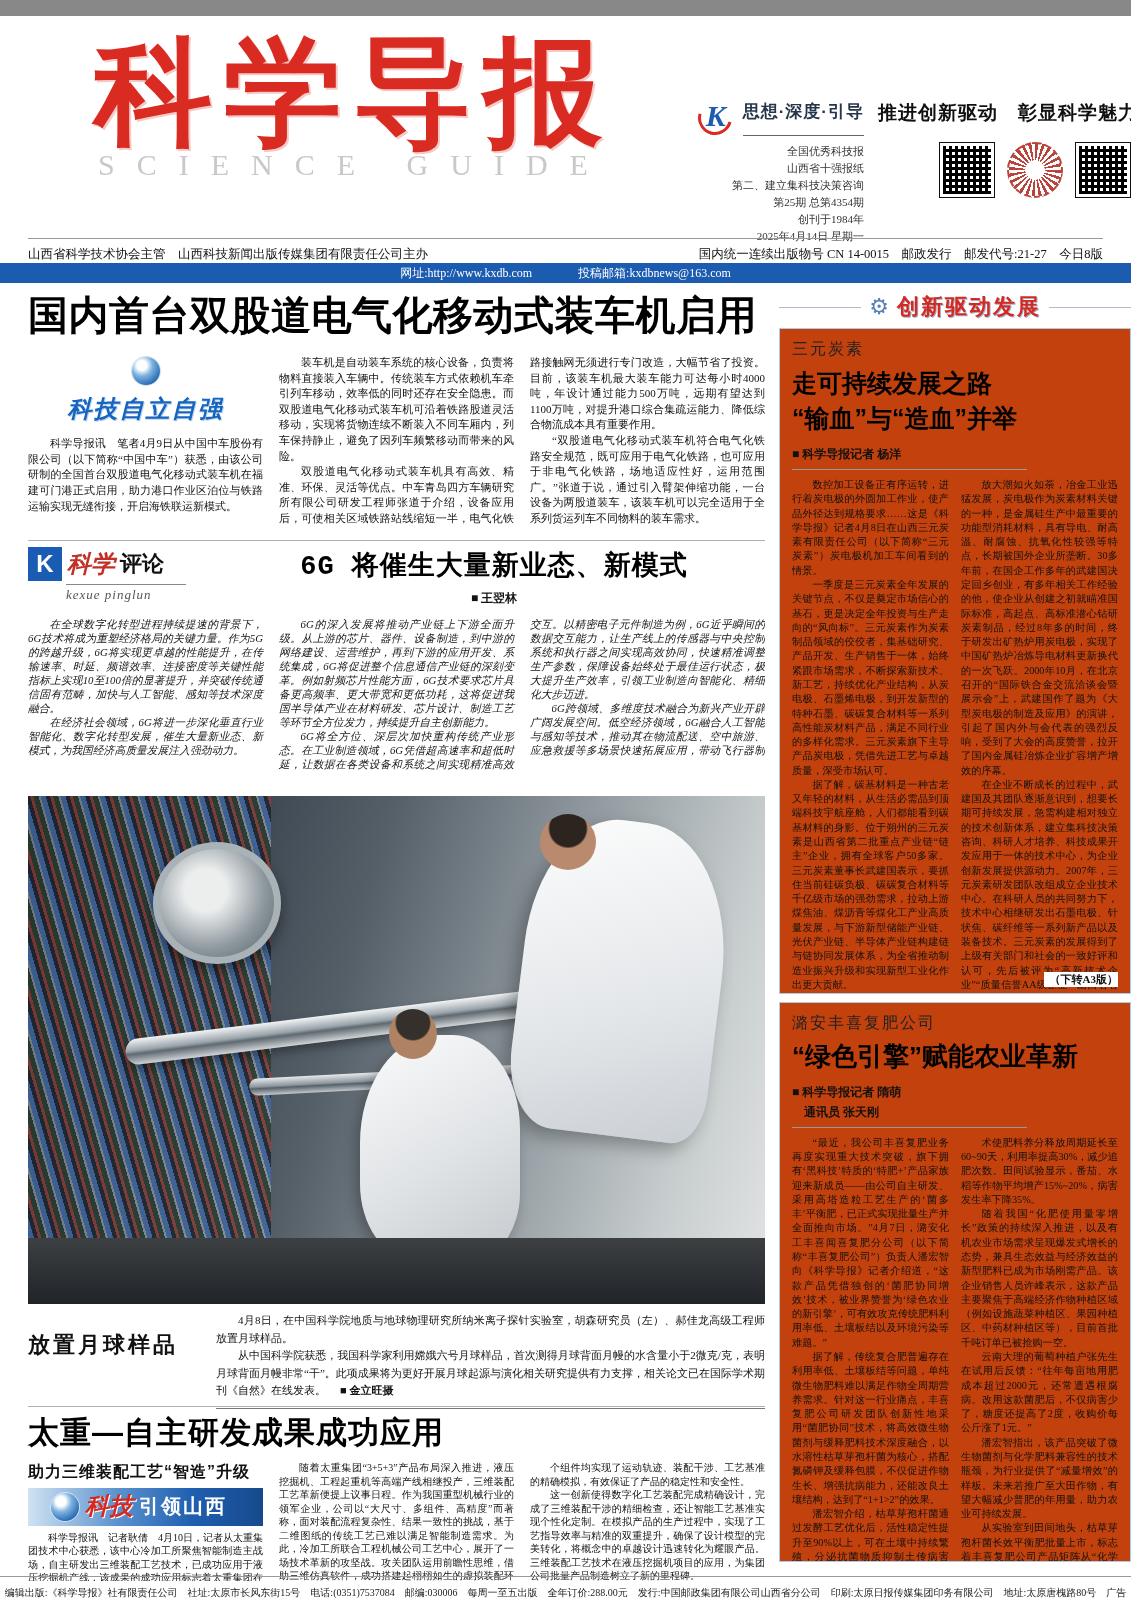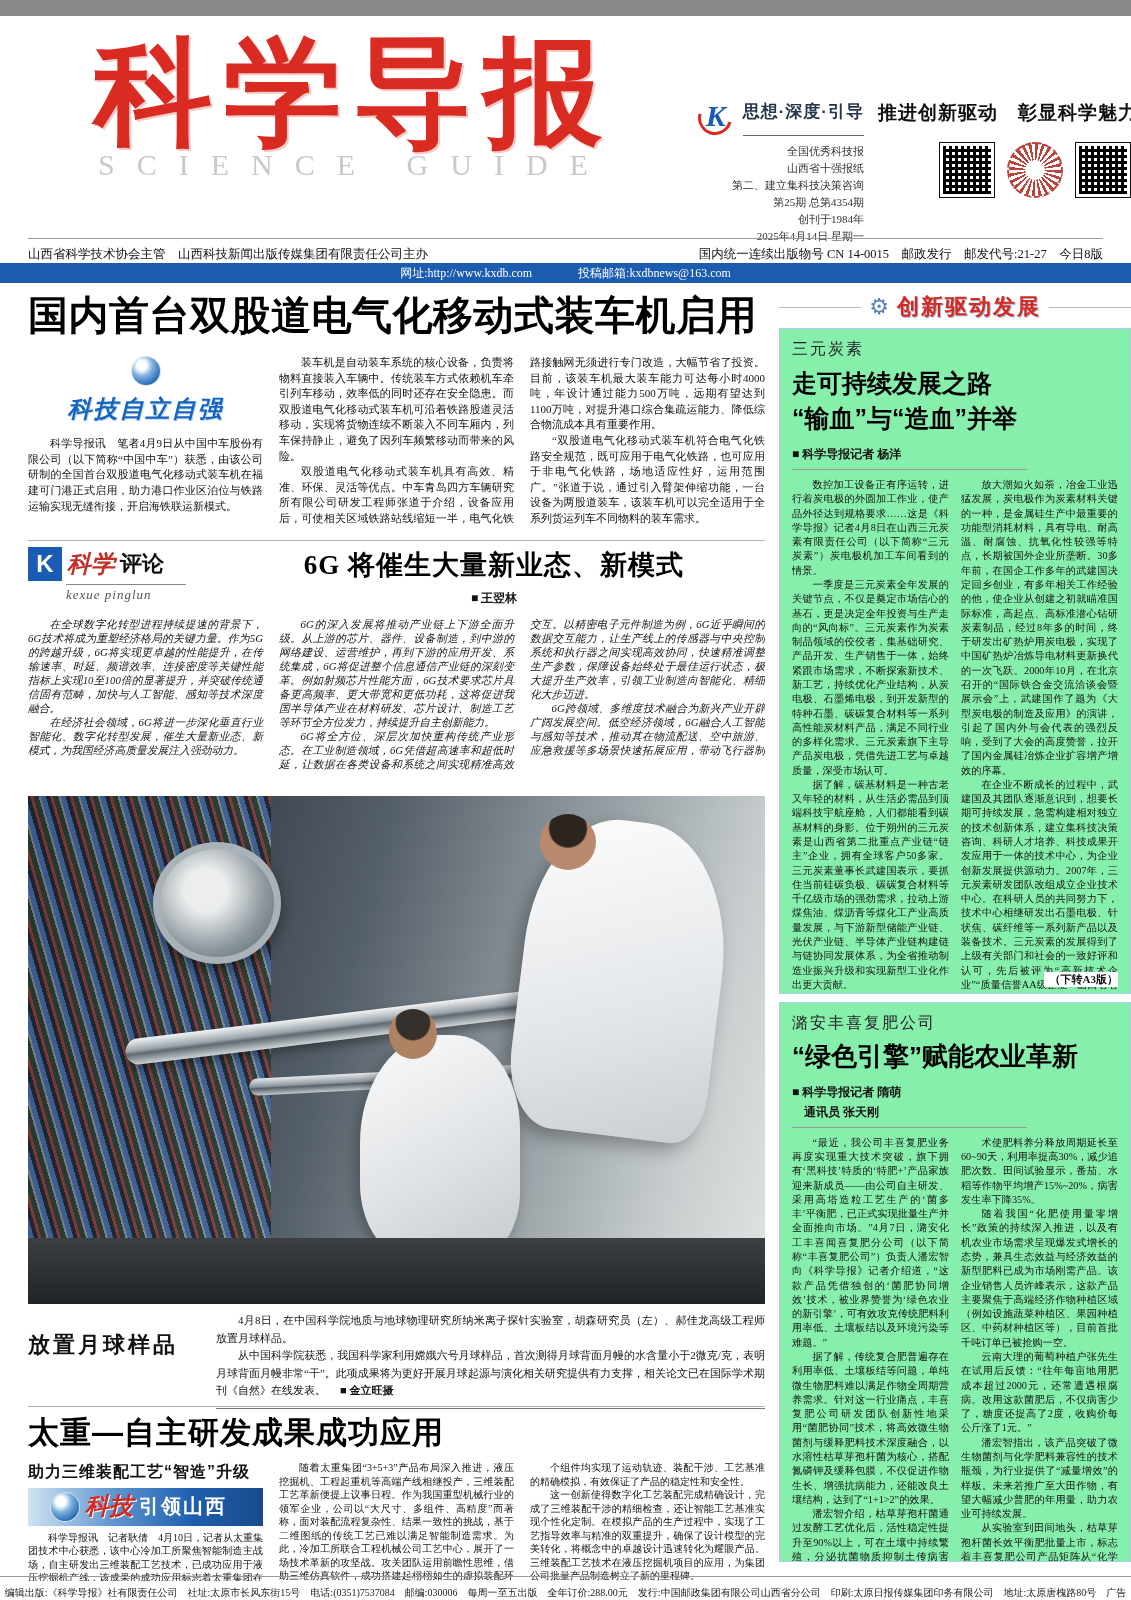--- a/index.html
+++ b/index.html
@@ -54,21 +54,21 @@
   
   .commentary{position:absolute;left:28px;top:531px;width:737px;}
   .comm-header{display:flex;align-items:flex-start;}
   .comm-logo{width:195px;flex:0 0 195px;}
   .comm-logo-row{display:flex;align-items:center;gap:5px;}
   .kp-box{width:34px;height:34px;background:#1a5cb4;color:#fff;font-family:"Liberation Sans",sans-serif;font-weight:bold;font-size:24px;display:flex;align-items:center;justify-content:center;}
   .kp-script{color:#c23028;font-size:24px;font-style:italic;font-weight:bold;font-family:"Liberation Serif",serif;}
   .kp-text{font-size:22px;font-weight:bold;font-family:"Liberation Sans",sans-serif;}
   .kp-pinyin{margin:3px 0 0 38px;font-style:italic;font-size:13px;color:#555;border-top:1px solid #888;padding-top:2px;width:120px;letter-spacing:1px;}
   .comm-center{flex:1;text-align:center;}
-  .comm-title{font-family:Liberation Serif, serif;font-weight:bold;font-size:27px;letter-spacing:1px;color:#000;}
+  .comm-title{font-family:Liberation Mono, monospace;font-weight:bold;font-size:27px;letter-spacing:1px;color:#000;}
   .comm-byline{margin-top:7px;font-size:12px;font-weight:bold;}
   .comm-cols{margin-top:10px;column-count:3;column-gap:16px;height:166px;overflow:hidden;font-size:10.8px;line-height:1.3;font-style:italic;color:#141414;}
 
   
   .photo{position:absolute;left:28px;top:780px;width:737px;height:508px;overflow:hidden;
      background:linear-gradient(105deg,#20262e 0%,#353e48 20%,#555f68 42%,#8e979d 64%,#c6cccd 85%,#e2e4e4 100%);}
   .cables{position:absolute;left:0;top:0;width:33%;height:100%;opacity:.85;
      background:repeating-linear-gradient(74deg,rgba(64,106,168,.9) 0 5px,rgba(26,34,46,.95) 5px 9px,rgba(156,58,48,.8) 9px 12px,rgba(38,58,44,.9) 12px 17px,rgba(196,202,208,.55) 17px 19px);}
   .flange{position:absolute;left:17%;top:9%;width:128px;height:122px;border-radius:50%;border:7px solid #a9b2b7;
      background:radial-gradient(circle at 40% 38%,#eceeee 0 22%,#8d979e 62%,#566067 100%);box-shadow:0 6px 14px rgba(0,0,0,.4);}
@@ -101,21 +101,21 @@
      background:linear-gradient(90deg,#cfe2f2,#5b93cf 38%,#1f5fb0 70%,#174a8c);}
   .banner-red{font-size:24px;font-weight:bold;font-style:italic;color:var(--section_red);font-family:"Liberation Serif",serif;text-shadow:1px 1px 0 #fff;}
   .banner-white{font-size:20px;font-weight:bold;color:#fff;letter-spacing:2px;font-family:"Liberation Sans",sans-serif;}
 
   
   .right-col{position:absolute;left:779px;top:276px;width:352px;}
   .section-badge{display:flex;align-items:center;gap:8px;height:30px;margin-bottom:6px;}
   .section-badge::before,.section-badge::after{content:"";flex:1;height:1px;background:#b9b9cb;}
   .gear-icon{font-size:22px;color:#5580b8;line-height:1;}
   .section-badge-text{font-family:"Liberation Sans",sans-serif;font-weight:bold;font-size:22px;letter-spacing:2px;color:var(--section_red);text-shadow:1px 1px 0 #9fb3cf;}
-  .rbox{border:1px solid var(--box_border);padding:10px 12px 8px;overflow:hidden;position:relative;background:#86efac;}
+  .rbox{border:1px solid var(--box_border);padding:10px 12px 8px;overflow:hidden;position:relative;background:#c2410c;}
   .rbox1{height:666px;}
   .rbox2{height:560px;margin-top:8px;}
   .kicker{font-size:16px;letter-spacing:2px;margin-bottom:6px;color:#222;}
   .rtitle{font-family:"Liberation Sans",sans-serif;font-weight:bold;font-size:25px;line-height:1.4;color:#000;}
   .rtitle2{font-family:"Liberation Sans",sans-serif;font-weight:bold;font-size:26px;line-height:1.3;color:#000;margin-bottom:8px;}
   .rbyline{font-size:12px;font-weight:bold;margin:10px 0 8px;border-bottom:1px solid #999;padding-bottom:6px;width:72%;}
   .rbyline .l2{display:block;margin-top:3px;padding-left:1em;}
   .cols2{display:grid;grid-template-columns:1fr 1fr;gap:12px;font-size:10.2px;line-height:1.4;}
   .jump{position:absolute;right:12px;bottom:6px;font-weight:bold;font-size:11px;background:#fff;padding-left:6px;}
 

